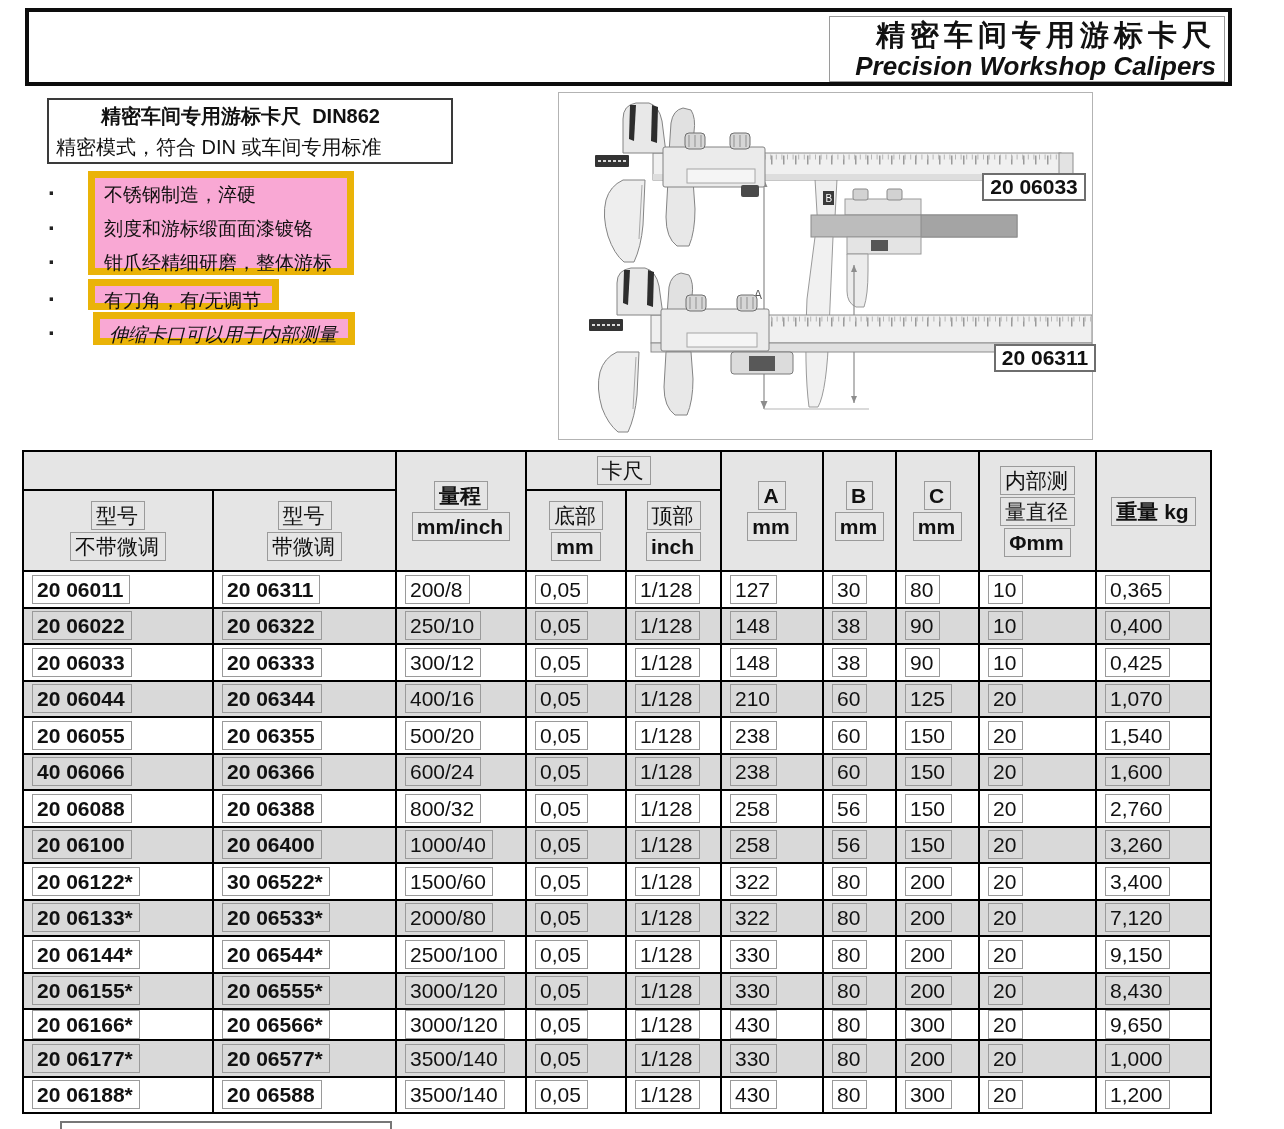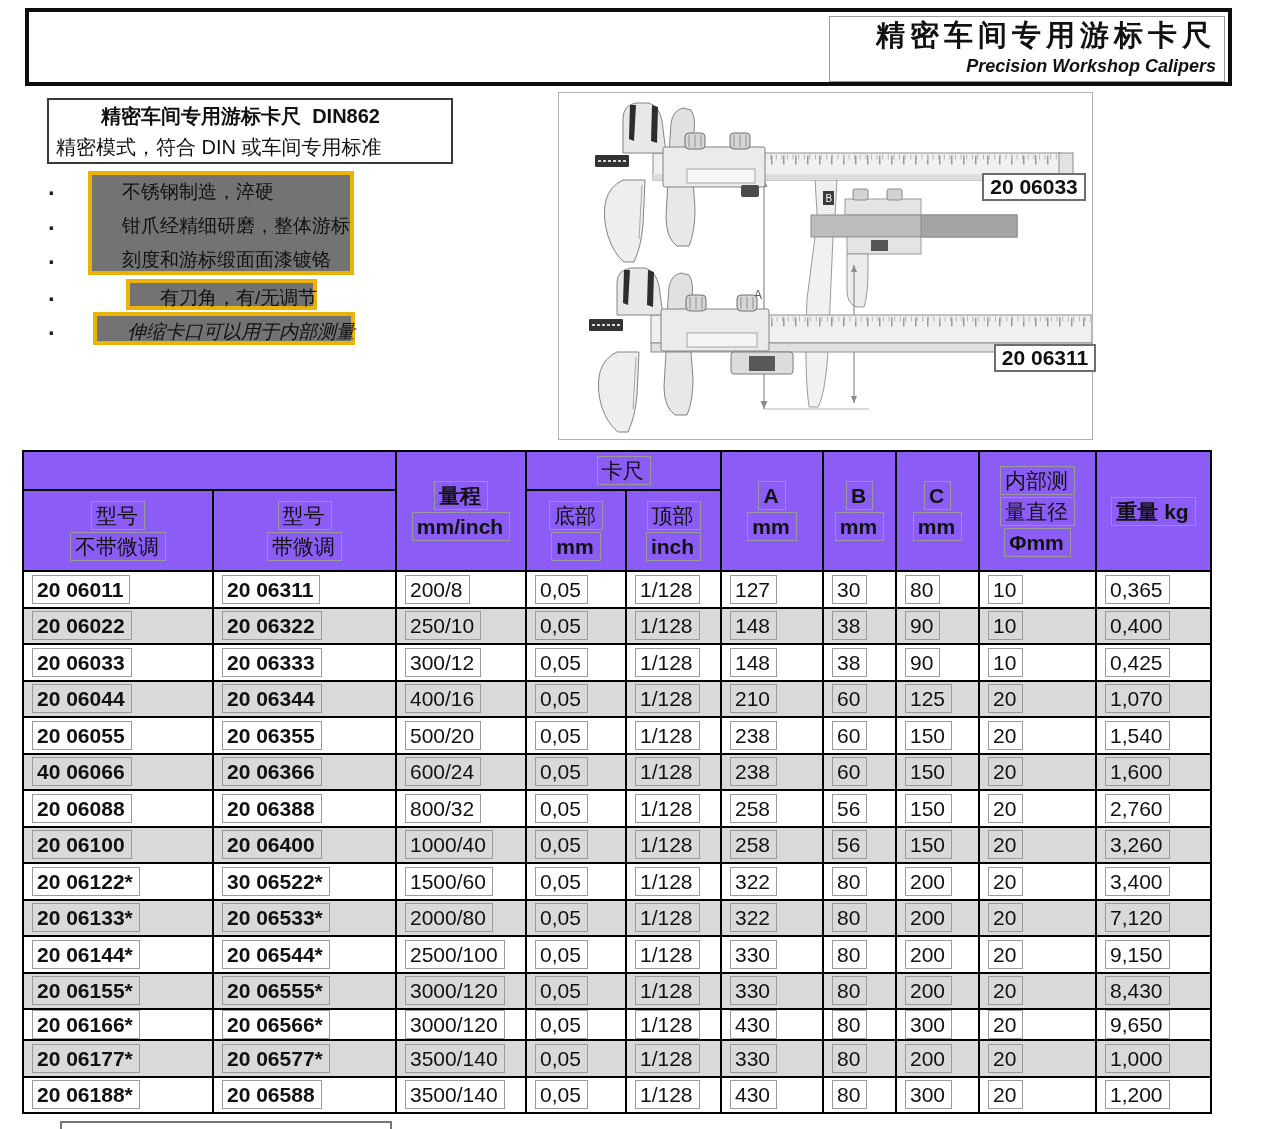--- a/index.html
+++ b/index.html
@@ -7,49 +7,49 @@
     width:1284px;height:1129px;position:relative;overflow:hidden;
     background:#ffffff;color:#111;
     font-family:"Liberation Sans","DejaVu Sans",sans-serif;
   }
   .abs{position:absolute;}
 
   
   #top-band{left:25px;top:8px;width:1207px;height:78px;border:4px solid #0d0d0d;box-sizing:border-box;background:#fff;}
   #title-box{position:absolute;right:3px;top:4px;width:396px;height:66px;border:1px solid #9a9a9a;box-sizing:border-box;text-align:right;padding:1px 8px 0 4px;background:#fff;}
   .title-zh{font-size:29px;font-weight:bold;line-height:34px;letter-spacing:5px;white-space:nowrap;}
-  .title-en{font-size:18px;font-weight:bold;font-style:italic;line-height:29px;white-space:nowrap;}
+  .title-en{font-size:26px;font-weight:bold;font-style:italic;line-height:29px;white-space:nowrap;}
 
   
   #desc-box{left:47px;top:98px;width:406px;height:66px;border:2px solid #3a3a3a;box-sizing:border-box;padding:1px 0 0 7px;background:#fff;}
   .desc-l1{font-size:20px;font-weight:bold;line-height:31px;white-space:nowrap;margin-left:45px;}
   .desc-l2{font-size:20px;line-height:30px;white-space:nowrap;}
   .bullet-dot{position:absolute;left:48px;font-size:24px;color:#222;font-weight:bold;line-height:14px;}
-  .bullet-box{position:absolute;border:4px solid #eab308;box-sizing:border-box;background:#737373;padding-left:21px;}
+  .bullet-box{position:absolute;border:7px solid #eab308;box-sizing:border-box;background:#f9a8d4;}
   .bullet-line{font-size:19px;line-height:34px;padding-left:9px;white-space:nowrap;}
   #bullet-box-1{left:88px;top:171px;width:266px;height:104px;}
-  #bullet-box-2{left:88px;top:279px;width:191px;height:31px;margin-left:38px;}
+  #bullet-box-2{left:88px;top:279px;width:191px;height:31px;}
   #bullet-box-2 .bullet-line{line-height:29px;}
   #bullet-box-3{left:93px;top:312px;width:262px;height:33px;}
   #bullet-box-3 .bullet-line{line-height:31px;font-style:italic;}
 
   
   #figure-panel{left:558px;top:92px;width:535px;height:348px;border:1px solid #b3b3b3;box-sizing:border-box;background:#fff;}
   #svg-diagram{position:absolute;left:192px;top:76px;width:268px;height:256px;z-index:1;}
   #svg-caliper-top{position:absolute;left:6px;top:4px;width:517px;height:170px;z-index:2;}
   #svg-caliper-bottom{position:absolute;left:2px;top:170px;width:531px;height:172px;z-index:2;}
   .fig-label{position:absolute;z-index:3;border:2px solid #6e6e6e;box-sizing:border-box;background:#fff;
     font-weight:bold;font-size:21px;text-align:center;}
   #fig-label-top{left:423px;top:80px;width:104px;height:28px;line-height:24px;}
   #fig-label-bottom{left:435px;top:251px;width:102px;height:28px;line-height:24px;}
 
   
   #spec-table{position:absolute;left:22px;top:450px;border-collapse:collapse;table-layout:fixed;background:#fff;}
   #spec-table td,#spec-table th{border:2px solid #000;padding:0;vertical-align:middle;font-weight:normal;}
-  #spec-table th{text-align:center;background:#8b5cf6;}
+  #spec-table th{text-align:center;background:#e5e5e5;}
   #spec-table td{text-align:left;padding-left:8px;}
   .vb{display:inline-block;border:1px solid #9a9a9a;padding:0 6px 0 4px;font-size:21px;line-height:27px;white-space:nowrap;}
   .hstack .vb{margin:1px 0;}
   .hstack{display:flex;flex-direction:column;align-items:center;}
   .bold{font-weight:bold;}
   tr.shade{background:#d9d9d9;}
 
   
   #footnote-box{left:60px;top:1121px;width:332px;height:14px;border:2px solid #777;box-sizing:border-box;background:#fff;}
 </style>
@@ -69,22 +69,22 @@
 </div>
 
 <span class="bullet-dot" style="top:186px">·</span>
 <span class="bullet-dot" style="top:221px">·</span>
 <span class="bullet-dot" style="top:255px">·</span>
 <span class="bullet-dot" style="top:292px">·</span>
 <span class="bullet-dot" style="top:326px">·</span>
 
 <div class="bullet-box" id="bullet-box-1">
   <div class="bullet-line">不锈钢制造，淬硬</div>
+  <div class="bullet-line">刻度和游标缎面面漆镀铬</div>
   <div class="bullet-line">钳爪经精细研磨，整体游标</div>
-  <div class="bullet-line">刻度和游标缎面面漆镀铬</div>
 </div>
 <div class="bullet-box" id="bullet-box-2">
   <div class="bullet-line">有刀角，有/无调节</div>
 </div>
 <div class="bullet-box" id="bullet-box-3">
   <div class="bullet-line">伸缩卡口可以用于内部测量</div>
 </div>
 
 <div class="abs" id="figure-panel">
 

